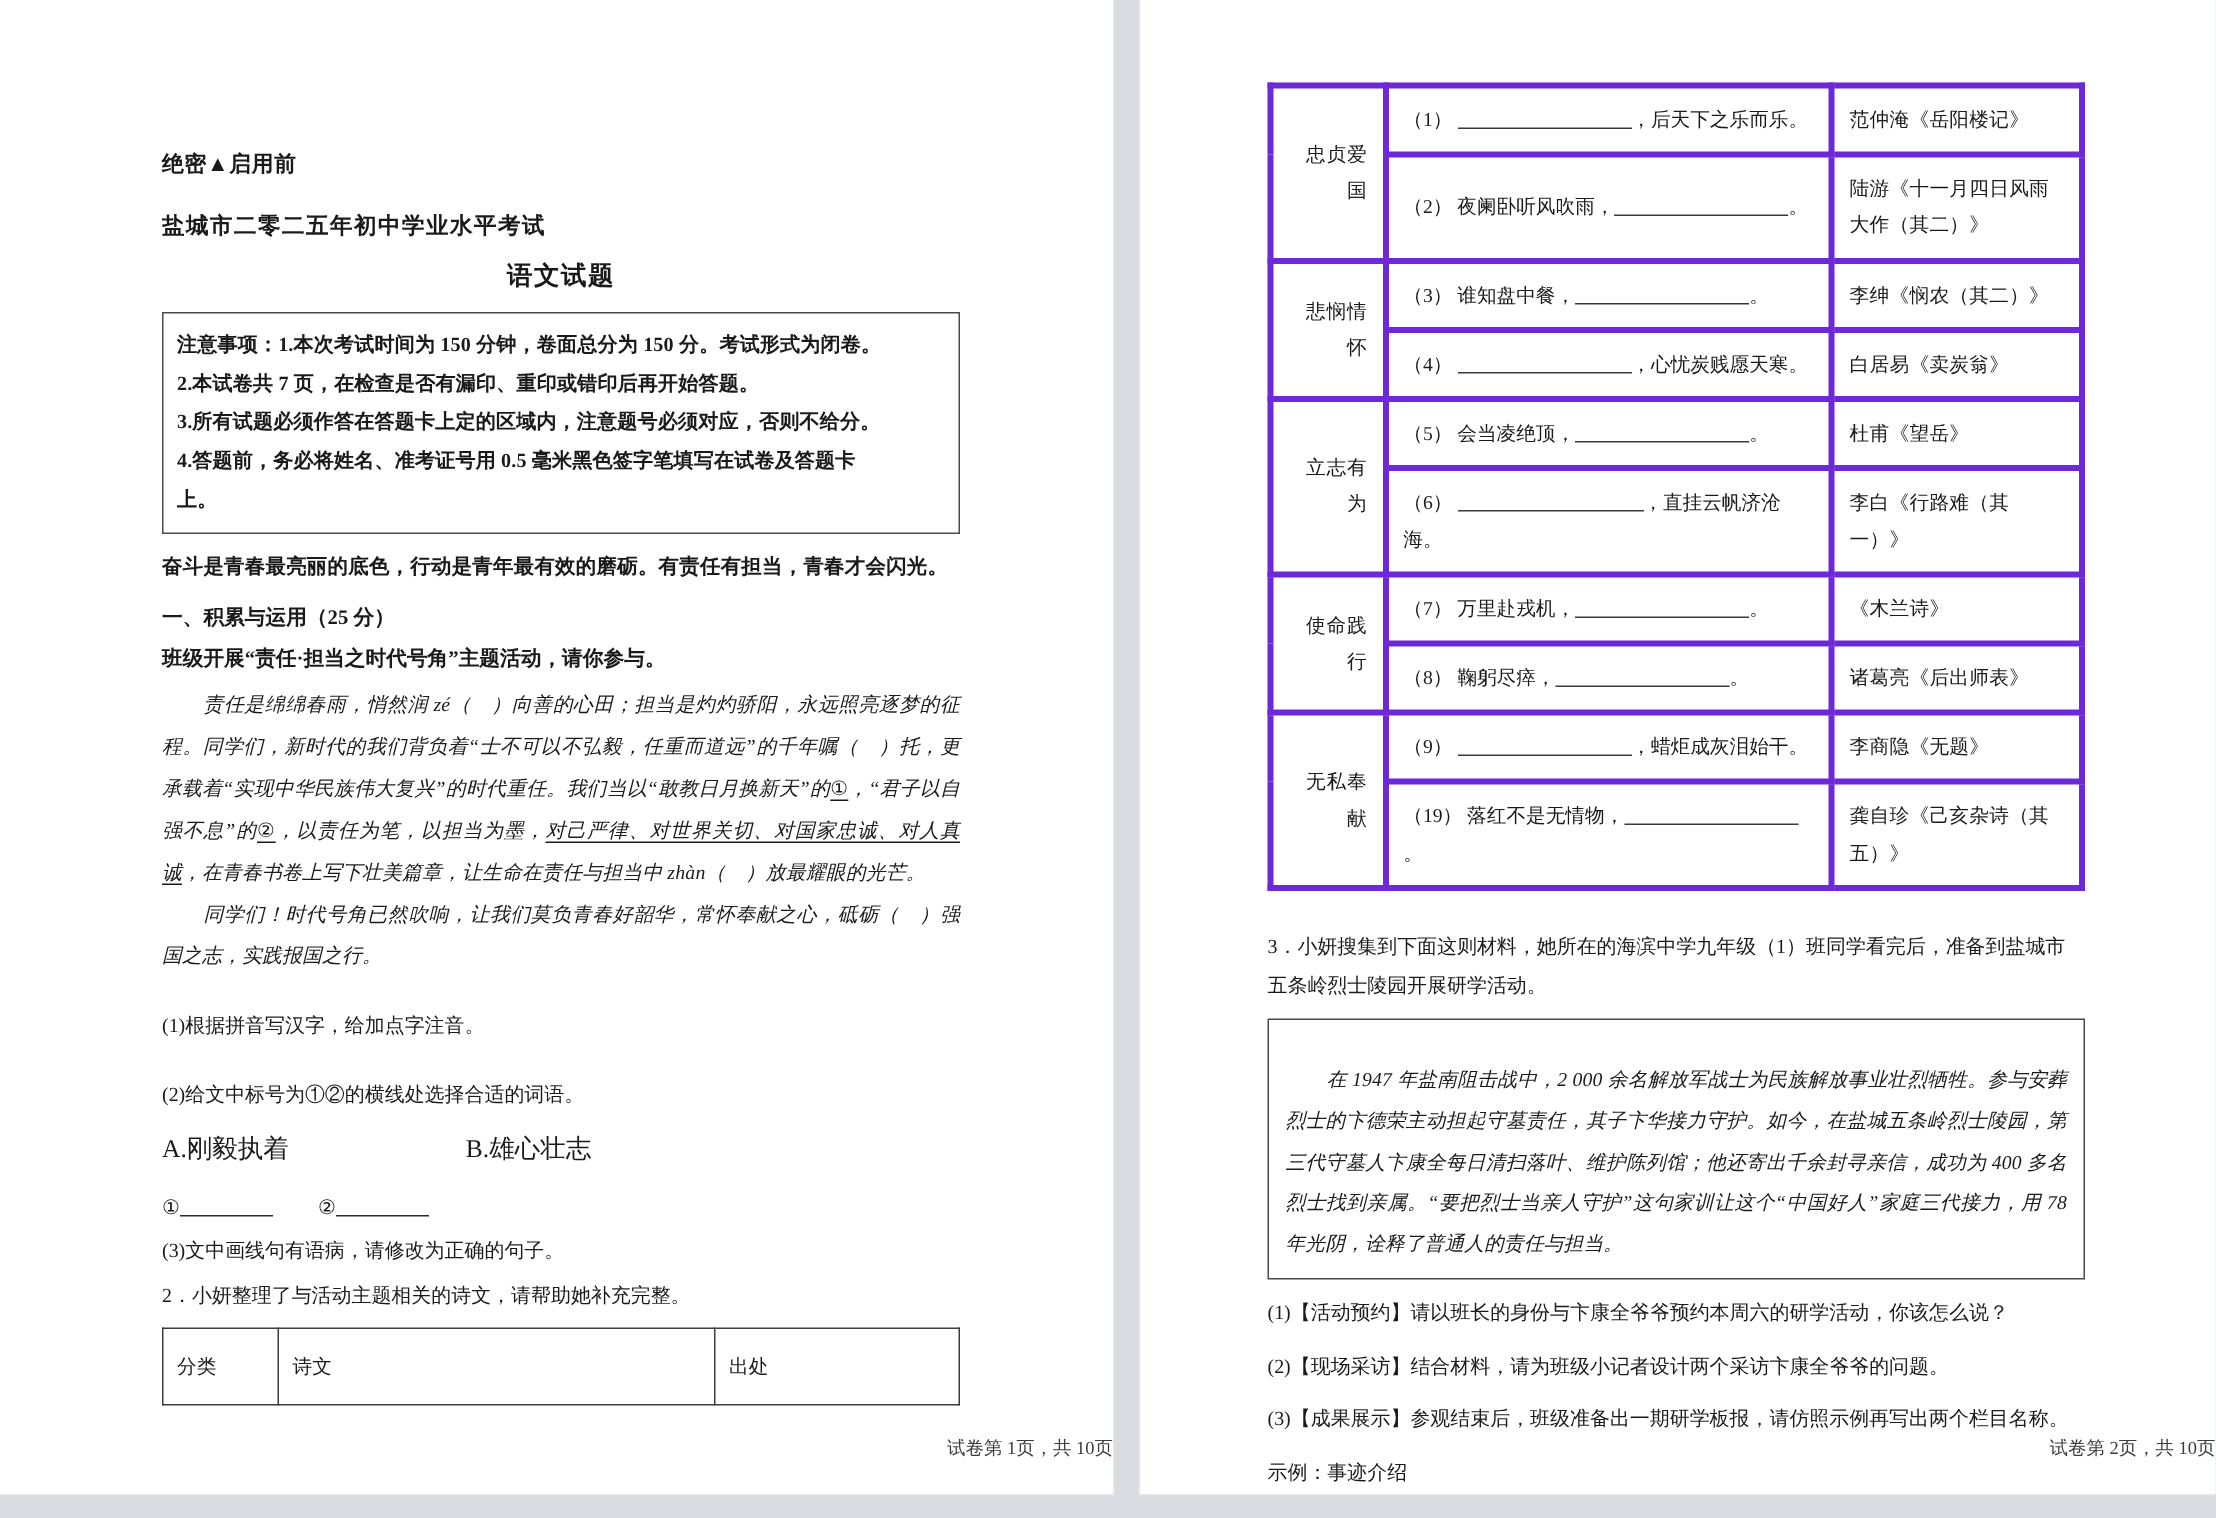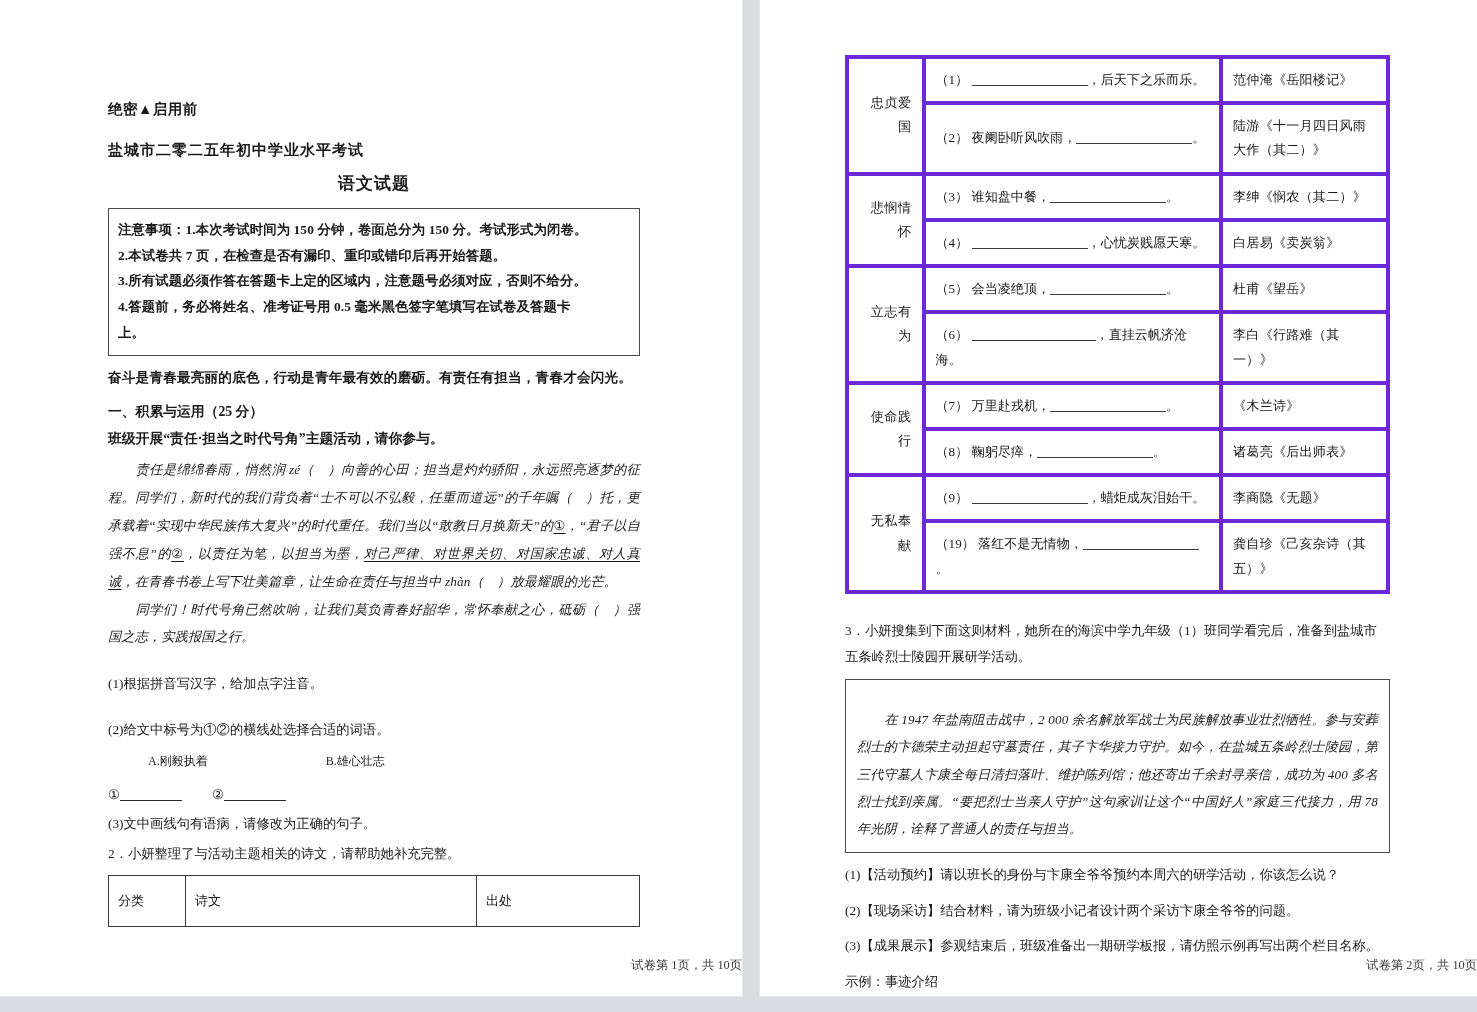--- a/index.html
+++ b/index.html
@@ -122,24 +122,23 @@
     text-align: justify;
     font-style: italic;
     letter-spacing: 0.15px;
   }
   .passage p { margin: 0; }
   .indent { text-indent: 2.1em; }
   .uline { text-decoration: underline; text-underline-offset: 2.5px; }
   .circ { font-style: normal; }
 
   .opts {
-    font-size: 12px;
+    font-size: 17px;
     margin-top: 7px;
     line-height: 1.9;
-    margin-left: 40px;
   }
   .opts .gap { display: inline-block; width: 118px; }
   .fillrow {
     font-size: 13.3px;
     margin-top: 9px;
     line-height: 1.9;
   }
   .fill-line {
     display: inline-block;
     border-bottom: 1px solid #2a2a2a;

